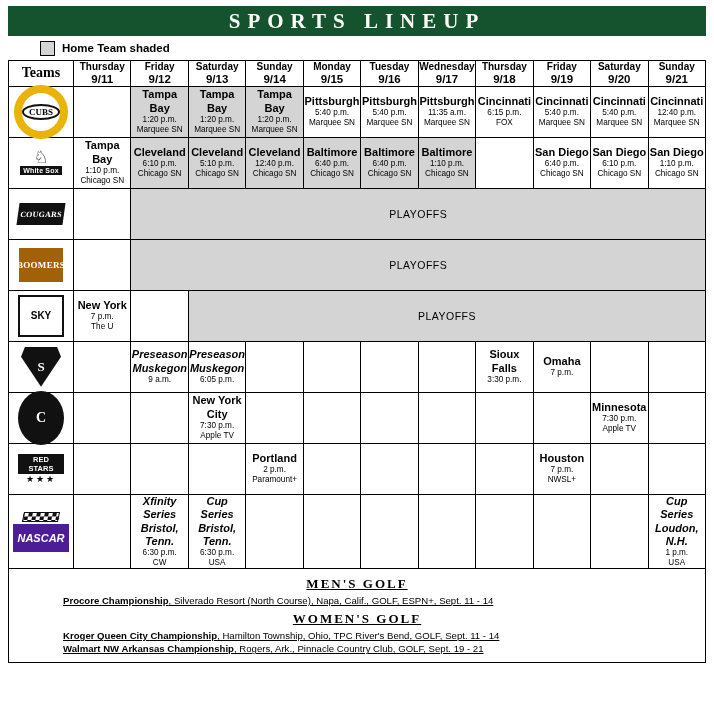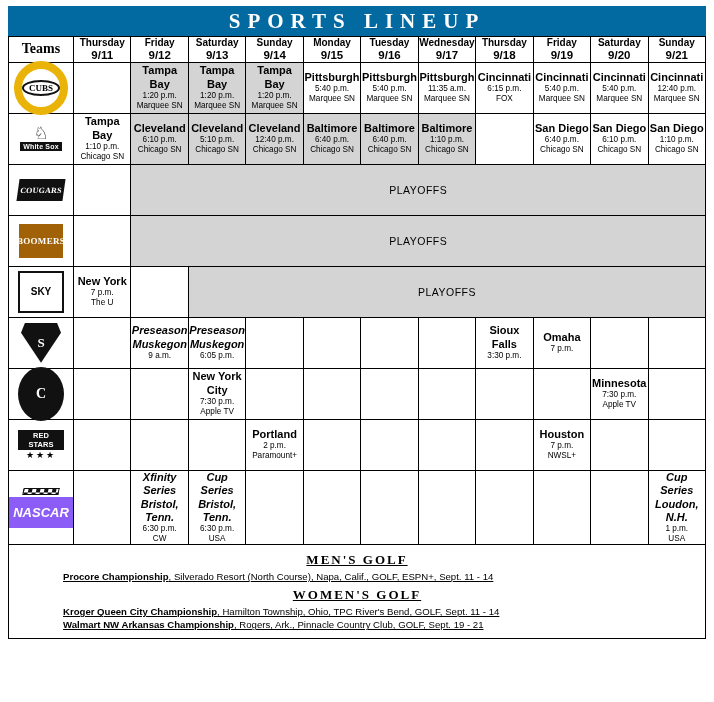--- a/index.html
+++ b/index.html
@@ -1,20 +1,20 @@
 <!DOCTYPE html>
 <html><head>
 <meta charset="utf-8">
 <style>
   html,body{margin:0;padding:0;background:#fff;}
   body{width:714px;height:702px;font-family:"Liberation Sans",sans-serif;color:#000;}
   .page{width:714px;height:702px;position:relative;box-sizing:border-box;padding:6px 8px 0 8px;}
 
   
-  .banner{background:#0369a1;color:#fff;text-align:center;height:30px;line-height:30px;
+  .banner{background:#14532d;color:#fff;text-align:center;height:30px;line-height:30px;
           font-family:"Liberation Serif",serif;font-weight:bold;font-size:21px;letter-spacing:7px;}
 
   
   .legend{display:flex;align-items:center;gap:7px;height:24px;padding-left:32px;}
   .legend .swatch{width:13px;height:13px;border:1px solid #000;background:#d4d4d4;}
   .legend .lbl{font-size:11.5px;font-weight:bold;}
 
   
   table.sched{border-collapse:collapse;width:698px;table-layout:fixed;}
   table.sched td,table.sched th{border:1px solid #000;padding:0;vertical-align:middle;}
@@ -47,38 +47,42 @@
   .sox .nm{background:#111;color:#fff;font-size:7px;font-weight:bold;padding:1px 3px;margin-top:1px;letter-spacing:.2px;}
   .banner-lg{width:48px;height:22px;background:#111;color:#fff;font-size:8px;font-weight:bold;
              display:flex;align-items:center;justify-content:center;font-family:"Liberation Serif",serif;
              transform:skewX(-8deg);letter-spacing:.2px;}
   .hawkbox{width:44px;height:38px;border:2px solid #111;display:flex;align-items:center;justify-content:center;font-size:8px;font-weight:bold;}
   .nascar{width:50px;height:40px;display:flex;flex-direction:column;align-items:center;justify-content:center;}
   .nascar .flag{width:34px;height:13px;
      background:
        repeating-conic-gradient(#111 0 25%, #fff 0 50%) 0 0/8px 7px;
      border:1px solid #111;transform:skewX(-12deg);}
-  .nascar .nm{background:#8b5cf6;color:#fff;font-size:13px;font-weight:bold;padding:8px 4px;margin-top:2px;font-style:italic;}
+  .nascar .nm{background:#4c1d95;color:#fff;font-size:11px;font-weight:bold;padding:8px 4px;margin-top:2px;font-style:italic;}
   .redstars{width:48px;height:40px;display:flex;flex-direction:column;align-items:center;justify-content:center;}
   .redstars .top{background:#111;color:#fff;font-size:7.5px;font-weight:bold;padding:1px 4px;}
   .redstars .bot{font-size:9px;letter-spacing:2px;}
 
   
   .golfwrap{width:698px;border:1px solid #000;border-top:none;box-sizing:border-box;padding:4px 6px 6px 6px;text-decoration:underline;}
   .golf-title{text-align:center;font-family:"Liberation Serif",serif;font-weight:bold;font-size:13px;letter-spacing:2px;margin:3px 0 3px 0;}
   .golf-line{font-size:9.6px;line-height:1.35;padding-left:20px;}
   .golf-line b{font-weight:bold;padding-left:28px;}
 </style>
 </head>
 <body>
 
 <div class="page">
 
   <div class="banner">SPORTS LINEUP</div>
 
+  <div class="legend">
+    <span class="swatch"></span>
+    <span class="lbl">Home Team shaded</span>
+  </div>
 
   <table class="sched">
     <thead>
       <tr>
         <th class="hdr-teams">Teams</th>
         <th class="hdr-day">
           <div>Thursday</div>
           <div class="d">9/11</div>
         </th>
         <th class="hdr-day">

